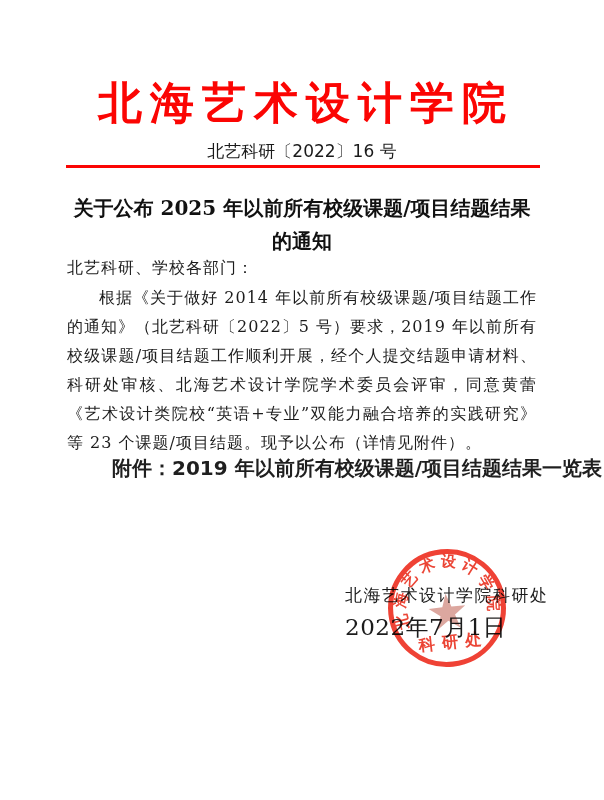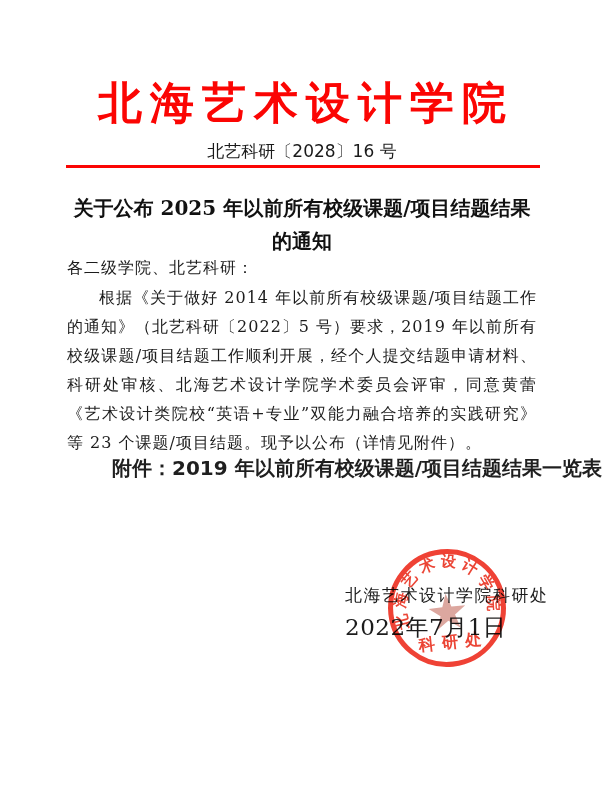--- a/index.html
+++ b/index.html
@@ -169,27 +169,27 @@
     text-anchor: middle;
   }
 </style>
 </head>
 <body>
 
 <div class="page">
 
   <h1 class="letterhead">北海艺术设计学院</h1>
 
-  <div class="docnum">北艺科研〔2028〕16 号</div>
+  <div class="docnum">北艺科研〔2022〕16 号</div>
 
   <div class="divider"></div>
 
   <h2 class="title">关于公布 2025 年以前所有校级课题/项目结题结果的通知</h2>
 
-  <div class="salutation">各二级学院、北艺科研：</div>
+  <div class="salutation">北艺科研、学校各部门：</div>
 
   <p class="body-text">根据《关于做好 2014 年以前所有校级课题/项目结题工作的通知》（北艺科研〔2022〕5 号）要求，2019 年以前所有校级课题/项目结题工作顺利开展，经个人提交结题申请材料、科研处审核、北海艺术设计学院学术委员会评审，同意黄蕾《艺术设计类院校“英语+专业”双能力融合培养的实践研究》等 23 个课题/项目结题。现予以公布（详情见附件）。</p>
 
   <div class="attachment">附件：2019 年以前所有校级课题/项目结题结果一览表</div>
 
   <div class="sign-block">
     <div class="sign-name">北海艺术设计学院科研处</div>
     <div class="sign-date">2022年7月1日</div>
   </div>
 

